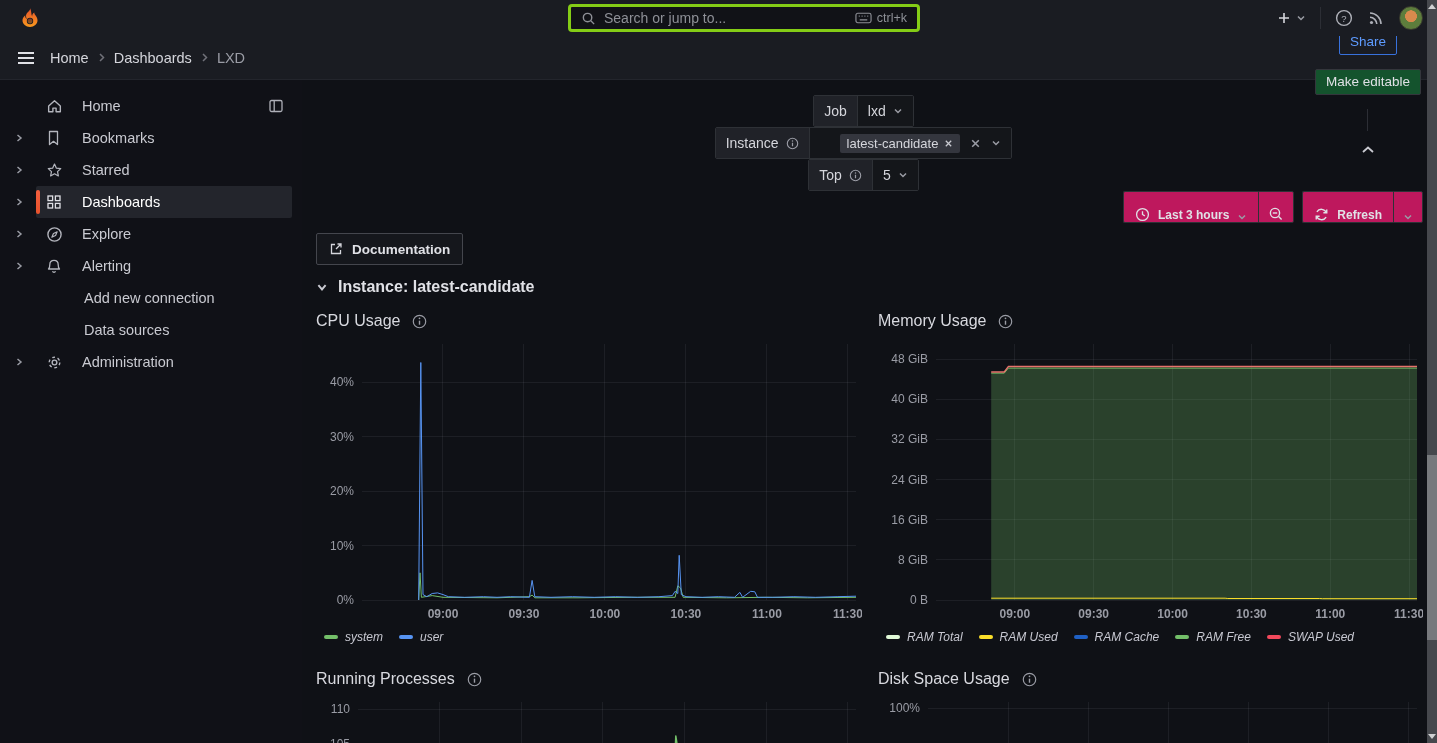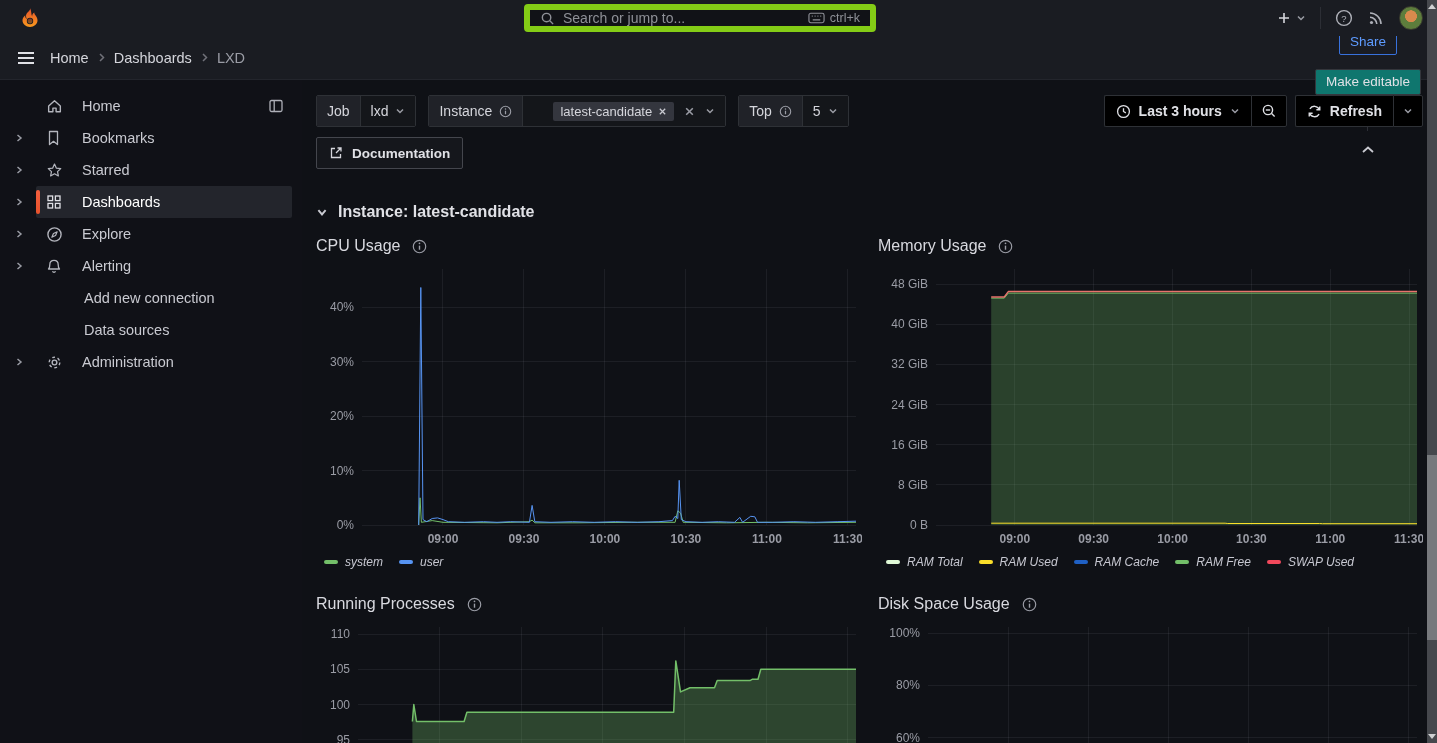--- a/index.html
+++ b/index.html
@@ -3,74 +3,74 @@
 <meta charset="utf-8">
 <style>
   * { margin:0; padding:0; box-sizing:border-box; }
   html,body { width:1437px; height:743px; overflow:hidden; background:#0f1116;
     font-family:"Liberation Sans", sans-serif; color:#ccccdc; }
   svg { display:block; }
 
   
   .topnav { height:36px; background:#1a1c22; display:flex; align-items:center; padding:0 14px; position:relative; }
   .logo { width:24px; height:24px; margin-left:4px; }
-  .search-wrap { position:absolute; left:524px; width:352px; height:28px; background:#111217;
-    border:6px solid #84cc16; border-radius:4px; display:flex; align-items:center; padding:0 10px; gap:8px; }
+  .search-wrap { position:absolute; left:568px; width:352px; height:28px; background:#111217;
+    border:3px solid #84cc16; border-radius:4px; display:flex; align-items:center; padding:0 10px; gap:8px; }
   .search-wrap .ph { color:#8e9097; font-size:14px; flex:1; }
   .kbd-hint { display:flex; align-items:center; gap:5px; color:#8e9097; font-size:12.5px; }
   .nav-right { margin-left:auto; display:flex; align-items:center; gap:14px; }
   .icon-btn { display:flex; align-items:center; justify-content:center; color:#aeb0b8; cursor:pointer; }
   .vdiv { width:1px; height:22px; background:#2c2e35; }
   .avatar { width:24px; height:24px; border-radius:50%; background:radial-gradient(circle at 50% 42%, #d98a4d 0 34%, #5d7d3c 36%); border:1px solid #3a3c2f; }
 
   
   .crumbbar { height:44px; background:#1a1c22; border-bottom:1px solid #23252c; display:flex; align-items:center; padding:0 16px; }
   .crumbs { display:flex; align-items:center; gap:8px; margin-left:14px; font-size:14.5px; }
   .crumb { color:#d5d6dc; cursor:pointer; }
   .crumb.current { color:#9a9ca5; }
   .crumb-sep { color:#707179; display:flex; }
   .crumb-actions { margin-left:auto; display:flex; align-items:center; gap:14px;flex-direction:column; }
   .btn { height:26px; display:inline-flex; align-items:center; gap:7px; padding:0 10px; font-size:13.5px;
-    border-radius:2px; cursor:pointer; border:1px solid #34363c; background:#0f766e; color:#e0e1e6; }
+    border-radius:2px; cursor:pointer; border:1px solid #34363c; background:#14532d; color:#e0e1e6; }
   .btn.share { background:transparent; border-color:#3871dc; color:#5e9bff; }
 
   
   .frame { display:flex; height:663px; }
   .sidebar { width:302px; padding-top:10px; background:#101117; flex:none; }
   .side-item { height:32px; display:flex; align-items:center; position:relative; cursor:pointer; color:#c9cad1; font-size:14.5px; }
   .side-item .chev { position:absolute; left:14px; width:14px; color:#9a9ca5; display:flex; }
   .side-inner { margin-left:36px; flex:1; height:100%; display:flex; align-items:center; gap:18px; padding-left:10px; position:relative; border-radius:2px; margin-right:10px; }
   .side-item.active .side-inner { background:#23252c; color:#fff; }
   .side-item.active .side-inner::before { content:""; position:absolute; left:0; top:4px; bottom:4px; width:4px; border-radius:2px;
     background:linear-gradient(#f55f3e,#e6522c); }
   .side-icon { width:18px; display:flex; color:#b3b5bd; }
   .side-item .dock { position:absolute; right:18px; color:#aeb0b8; display:flex; }
   .side-child { padding-left:84px; }
 
   .main { flex:1; padding:0 14px 0 14px; position:relative; }
 
   
-  .filter-row { margin-top:15px; display:flex; align-items:center; }
+  .filter-row { margin-top:15px; display:flex; align-items:center;flex-direction:column; }
   .fgroup { display:flex; height:32px; border:1px solid #2e3136; border-radius:2px; margin-right:12px; overflow:hidden; }
   .fseg { display:flex; align-items:center; gap:7px; padding:0 10px; font-size:14px; color:#d5d6dc; }
   .fseg.lab { background:#202228; border-right:1px solid #2e3136; }
   .fseg.val { background:#14161a; cursor:pointer; }
   .pill { background:#34363e; border-radius:2px; padding:2px 7px; font-size:13px; display:flex; align-items:center; gap:6px;margin-left:20px; }
   .caret, .xmark { color:#9a9ca5; display:flex; }
   .time-group { margin-left:auto; display:flex; align-items:center; gap:8px; }
-  .tbtn { height:32px; display:flex; align-items:center; gap:8px; padding:0 11px; background:#000000;
-    border:1px solid #2e3136; border-radius:2px; font-size:14px; color:#e0e1e6; cursor:pointer; font-weight:600; }
+  .tbtn { height:32px; display:flex; align-items:flex-end; gap:8px; padding:0 11px; background:#be185d;
+    border:1px solid #2e3136; border-radius:2px; font-size:12px; color:#e0e1e6; cursor:pointer; font-weight:600; }
   .tbtn.joined-l { border-radius:2px 0 0 2px; border-right:none; }
   .tbtn.joined-r { border-radius:0 2px 2px 0; padding:0 9px; }
   .doc-row { margin-top:10px; }
   .doc-btn { display:inline-flex; height:32px; align-items:center; gap:9px; padding:0 12px; font-size:13.5px; font-weight:600;
     color:#e0e1e6; background:#15171c; border:1px solid #44464d; border-radius:2px; cursor:pointer; }
 
   
-  .section-head { margin-top:34px; display:flex; align-items:center; gap:10px; font-size:16px; font-weight:700; color:#e0e1e6; cursor:pointer; }
+  .section-head { margin-top:13px; display:flex; align-items:center; gap:10px; font-size:16px; font-weight:700; color:#e0e1e6; cursor:pointer; }
   .panels { margin-top:16px; display:grid; grid-template-columns:1fr 1fr; column-gap:16px; row-gap:26px; }
   .panel-title { display:flex; align-items:center; gap:12px; font-size:16px; font-weight:400; color:#d8d9df; cursor:pointer; }
   .info-ic { color:#9a9ca5; display:flex; }
   .chart-box { margin-top:6px; }
   .legend { display:flex; gap:16px; margin-top:4px; font-size:12px; color:#c7c8d1; flex-wrap:wrap; padding-left:8px; }
   .legend-item { display:flex; align-items:center; gap:7px; cursor:pointer;font-style:italic; }
   .legend-item .sw { width:14px; height:4px; border-radius:2px; }
 
   
   .sbar { position:fixed; right:0; top:0; width:10px; height:743px; background:#46484d; z-index:50; }

